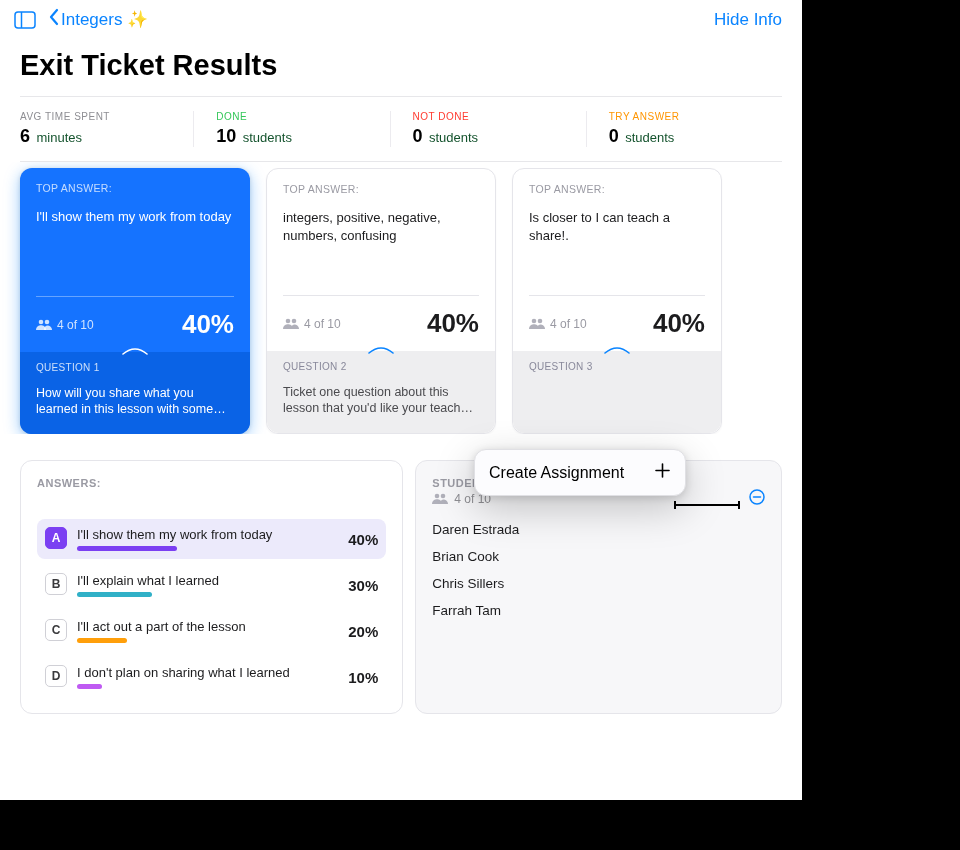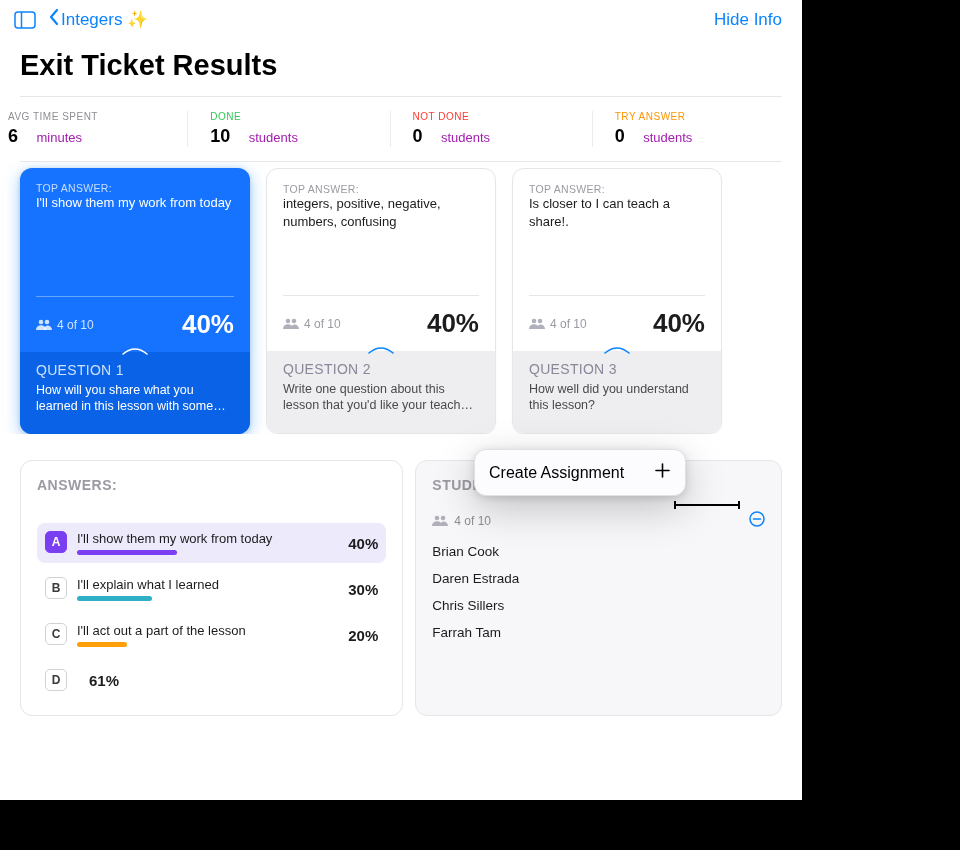--- a/index.html
+++ b/index.html
@@ -53,21 +53,21 @@
     font-size: 29px;
     font-weight: 700;
     padding: 14px 20px 14px 20px;
     color: #000;
   }
   .divider { height: 1px; background: #e7e7ea; margin: 0 20px; }
 
   
   .stats {
     display: flex;
-    padding: 14px 8px;
+    padding: 14px 20px;
     gap: 0;
   }
   .stat {
     flex: 1;
     border-right: 1px solid #ecebef;
     padding: 0 22px;
     position: relative;
   }
   .stat:first-child { padding-left: 0; }
   .stat:last-child { border-right: none; }
@@ -78,23 +78,23 @@
     font-weight: 500;
     margin-bottom: 4px;
   }
   .stat .big {
     font-size: 18px;
     font-weight: 600;
     color: #000;
   }
   .stat .unit {
     font-size: 13px;
-    color: #a21caf;
+    color: #14532d;
     font-weight: 400;
-    margin-left: 14px;
+    margin-left: 2px;
     text-align: right;
   }
   .stat.green .label { color: #34c759; }
   .stat.red .label { color: #ff3b30; }
   .stat.orange .label { color: #ff9500; }
 
   
   .qrow {
     display: flex;
     gap: 16px;
@@ -121,21 +121,21 @@
   }
   .qcard .upper {
     padding: 14px 16px 10px 16px;
     flex: 1;
     display: flex; flex-direction: column;
   }
   .qcard .top-label {
     font-size: 10.5px;
     color: #9a9aa3;
     letter-spacing: 0.3px;
-    margin-bottom: 0;
+    margin-bottom: 14px;
     font-weight: 500;
   }
   .qcard.selected .top-label { color: rgba(255,255,255,0.75); }
   .qcard .top-answer {
     font-size: 13px;
     line-height: 1.35;
     color: #1c1c1e;
   }
   .qcard.selected .top-answer { color: #fff; }
   .qcard .rule {
@@ -168,22 +168,22 @@
     position: relative;
   }
   .qcard.selected .lower { background: #0a63e6; }
   .arc {
     position: absolute;
     top: -6px; left: 50%;
     transform: translateX(-50%);
   }
   .arc svg { display: block; }
   .qcard .qnum {
-    font-size: 14px; color: #88889a;
-    margin-bottom: 4px;
+    font-size: 10px; color: #88889a;
+    margin-bottom: 12px;
     letter-spacing: 0.3px;
     font-weight: 500;
   }
   .qcard.selected .qnum { color: rgba(255,255,255,0.8); }
   .qcard .qtext {
     font-size: 12.5px;
     line-height: 1.3;
     color: #4a4a4e;
   }
   .qcard.selected .qtext { color: #fff; }
@@ -196,25 +196,24 @@
   }
   .panel {
     border: 1px solid #e5e5ea;
     border-radius: 12px;
     padding: 16px;
     position: relative;
   }
   .panel.answers { flex: 1.05; }
   .panel.students { flex: 1; background: #f7f7f9; }
   .panel h4 {
-    font-size: 14px;
+    font-size: 11px;
     color: #9a9aa3;
     letter-spacing: 0.5px;
     font-weight: 600;
-    margin-bottom: 18px;
   }
   .answers-list { display: flex; flex-direction: column; gap: 6px; margin-top: 30px;}
   .ans-row {
     display: flex; align-items: flex-start;
     gap: 10px;
     padding: 8px;
     border-radius: 8px;
   }
   .ans-row.sel { background: #eceafb; }
   .ans-chip {
@@ -396,21 +395,21 @@
       </div>
       <div class="pct">40%</div>
     </div>
     <div class="lower">
       <div class="arc">
             <svg width="28" height="10" viewBox="0 0 28 10">
               <path d="M2 8 Q14 -2 26 8" fill="none" stroke="#0a84ff" stroke-width="1.6" stroke-linecap="round"></path>
             </svg>
           </div>
       <div class="qnum">QUESTION 2</div>
-      <div class="qtext">Write one question about this lesson that you'd like your teach…</div>
+      <div class="qtext">Ticket one question about this lesson that you'd like your teach…</div>
     </div>
 
   </div>
       <div class="qcard cut">
     <div class="upper">
       <div class="top-label">TOP ANSWER:</div>
       <div class="top-answer">Is closer to I can teach a share!.</div>
     </div>
     <div class="rule"></div>
     <div class="midrow">
@@ -427,21 +426,20 @@
       </div>
       <div class="pct">40%</div>
     </div>
     <div class="lower">
       <div class="arc">
             <svg width="28" height="10" viewBox="0 0 28 10">
               <path d="M2 8 Q14 -2 26 8" fill="none" stroke="#0a84ff" stroke-width="1.6" stroke-linecap="round"></path>
             </svg>
           </div>
       <div class="qnum">QUESTION 3</div>
-      <div class="qtext">How well did you understand this lesson?</div>
     </div>
 
   </div>
     </div>
 
   <div class="panels">
     <div class="panel answers">
       <h4>ANSWERS:</h4>
       <div class="answers-list" id="answers-list">
           <div class="ans-row sel">
@@ -463,21 +461,25 @@
           <div class="ans-row">
     <div class="ans-chip">C</div>
     <div class="ans-body">
       <div class="ans-text">I'll act out a part of the lesson</div>
       <div class="ans-bar" style="width:20%;background:#ff9f0a"></div>
     </div>
     <div class="ans-pct">20%</div>
   </div>
           <div class="ans-row">
     <div class="ans-chip">D</div>
-    <div class="ans-pct">61%</div>
+    <div class="ans-body">
+      <div class="ans-text">I don't plan on sharing what I learned</div>
+      <div class="ans-bar" style="width:10%;background:#bf5af2"></div>
+    </div>
+    <div class="ans-pct">10%</div>
   </div>
         </div>
     </div>
     <div class="panel students">
       <h4>STUDENTS:</h4>
       <div class="students-head">
         <span class="people-icon">
           <svg width="16" height="11" viewBox="0 0 16 11">
               <circle cx="5" cy="3" r="2.3" fill="#b0b0ba"></circle>
               <circle cx="11" cy="3" r="2.3" fill="#b0b0ba"></circle>
@@ -487,22 +489,22 @@
         </span>
         <span>4 of 10</span>
         <span class="circle-minus">
           <svg width="16" height="16" viewBox="0 0 16 16">
               <circle cx="8" cy="8" r="7" fill="none" stroke="#0a84ff" stroke-width="1.5"></circle>
               <line x1="4.5" y1="8" x2="11.5" y2="8" stroke="#0a84ff" stroke-width="1.5" stroke-linecap="round"></line>
             </svg>
         </span>
       </div>
       <div class="stu-list" id="stu-list">
+          <div>Daren Estrada</div>
           <div>Brian Cook</div>
-          <div>Daren Estrada</div>
           <div>Chris Sillers</div>
           <div>Farrah Tam</div>
         </div>
     </div>
   </div>
 
   <div class="popover">
     <div class="item">
       <span>Create Assignment</span>
       <span>

